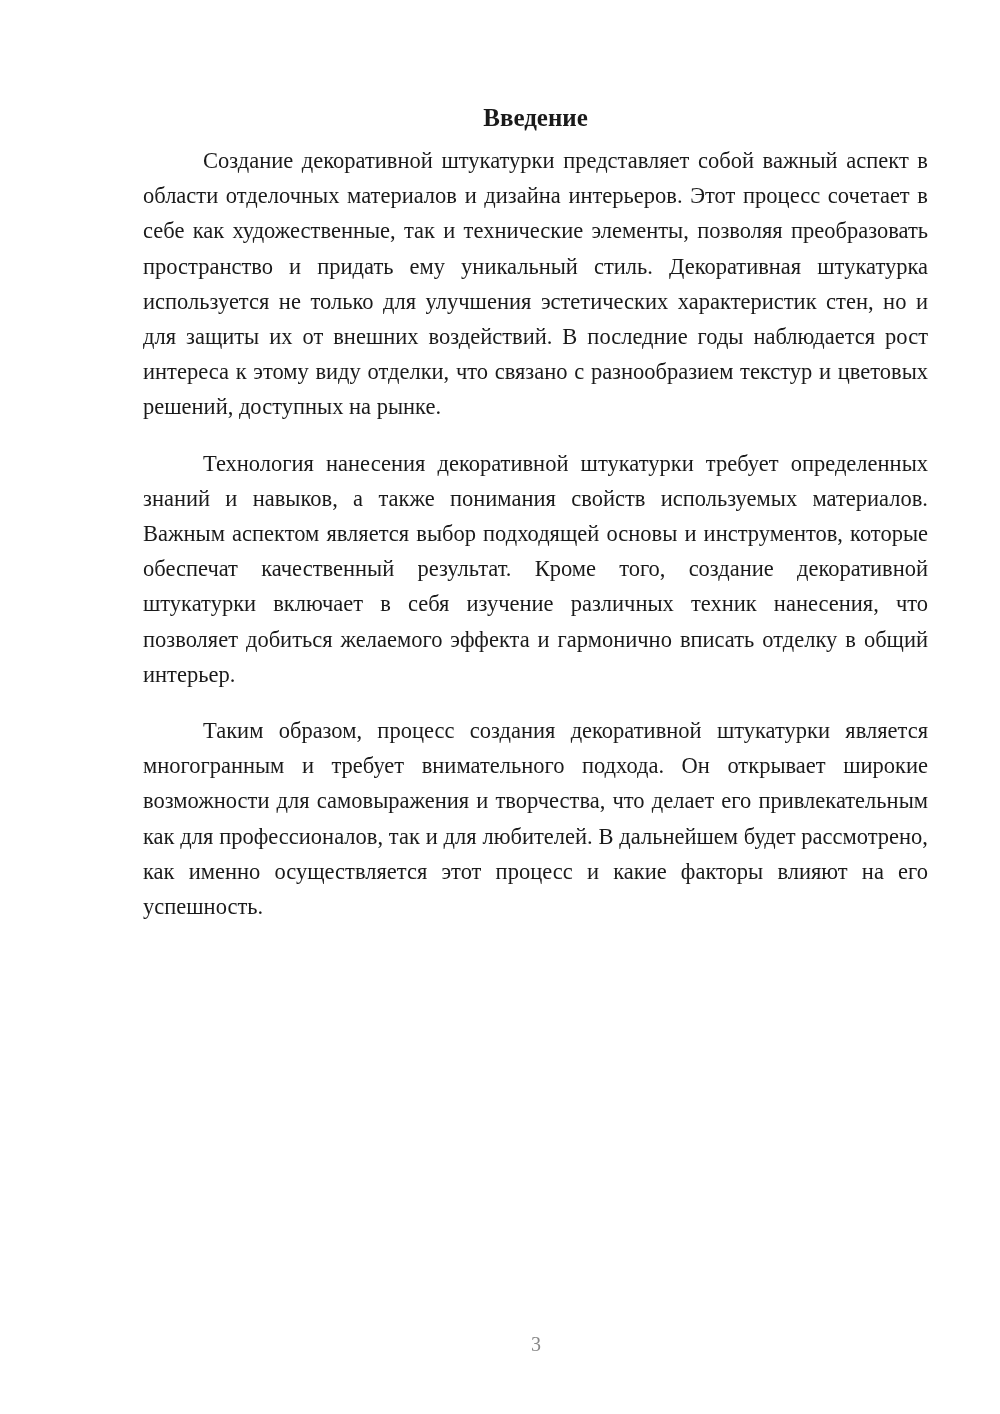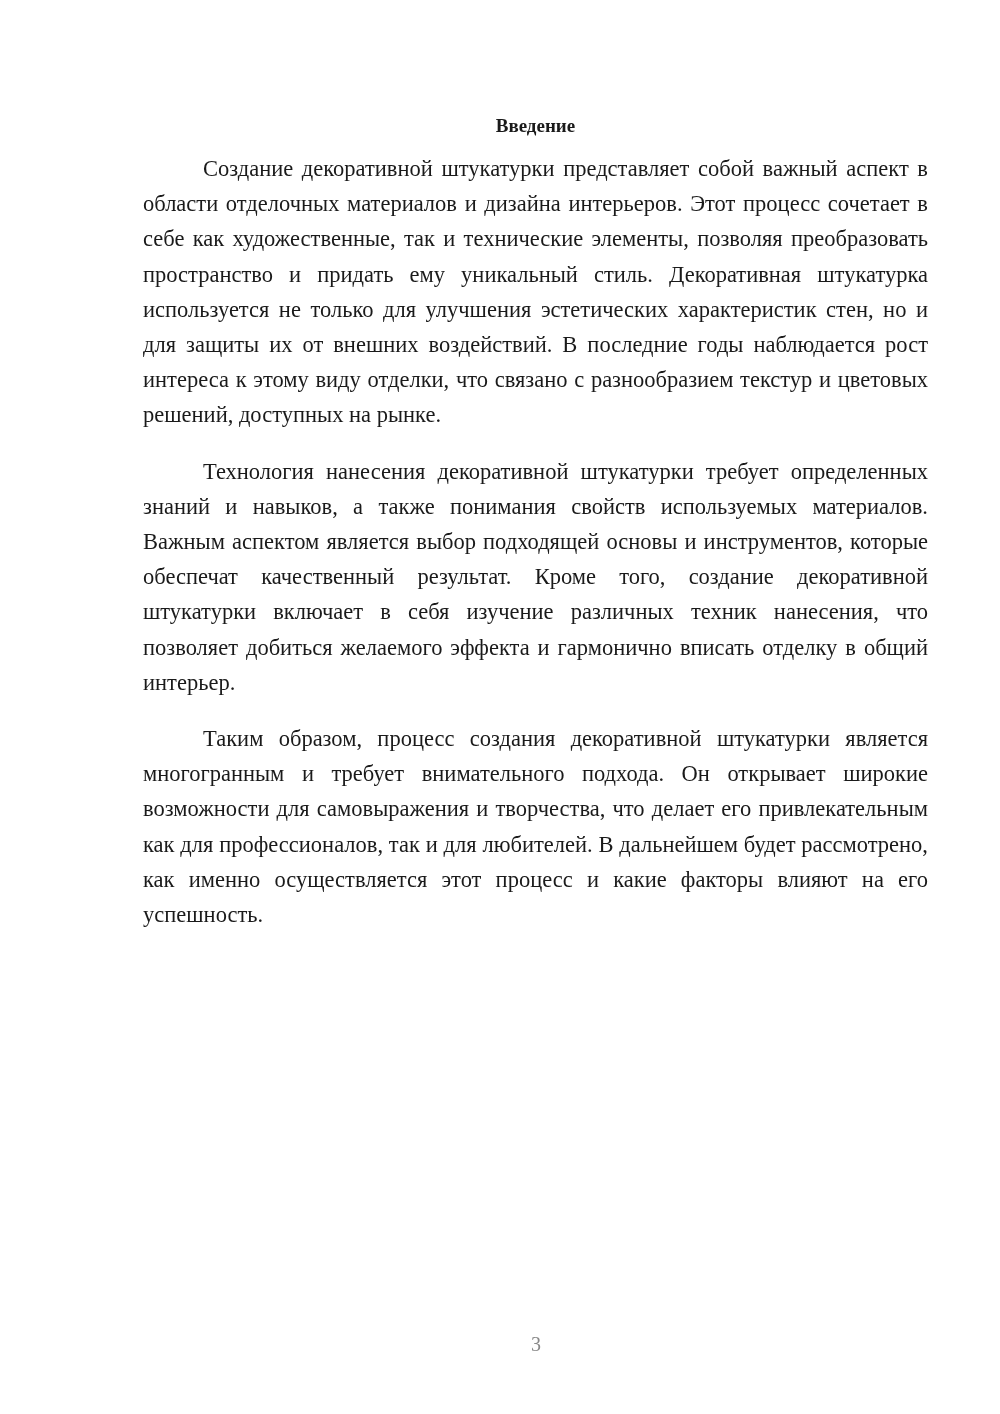--- a/index.html
+++ b/index.html
@@ -2,21 +2,21 @@
 <html><head>
 <meta charset="utf-8">
 <style>
   html, body { margin: 0; padding: 0; background: #ffffff; }
   body { width: 1000px; height: 1414px; position: relative; overflow: hidden; }
   .page {
     position: absolute; left: 143px; top: 95px; width: 785px;
     font-family: "Liberation Serif", "DejaVu Serif", serif;
     color: #1a1a1a; font-size: 22.5px; line-height: 35.2px;
   }
-  .title { text-align: center; font-weight: bold; font-size: 19px; margin: 16px 0 10px 0; line-height: 30px; }
+  .title { text-align: center; font-weight: bold; font-size: 25px; margin: 8px 0 10px 0; line-height: 30px; }
   .para { text-align: justify; text-indent: 60px; margin: 0 0 21px 0; }
   .page-number {
     position: absolute; left: 0; width: 1072px; top: 1333px; text-align: center;
     font-family: "Liberation Serif", "DejaVu Serif", serif; font-size: 20px; color: #888888;
   }
 </style>
 </head>
 <body>
 
 <div class="page">

